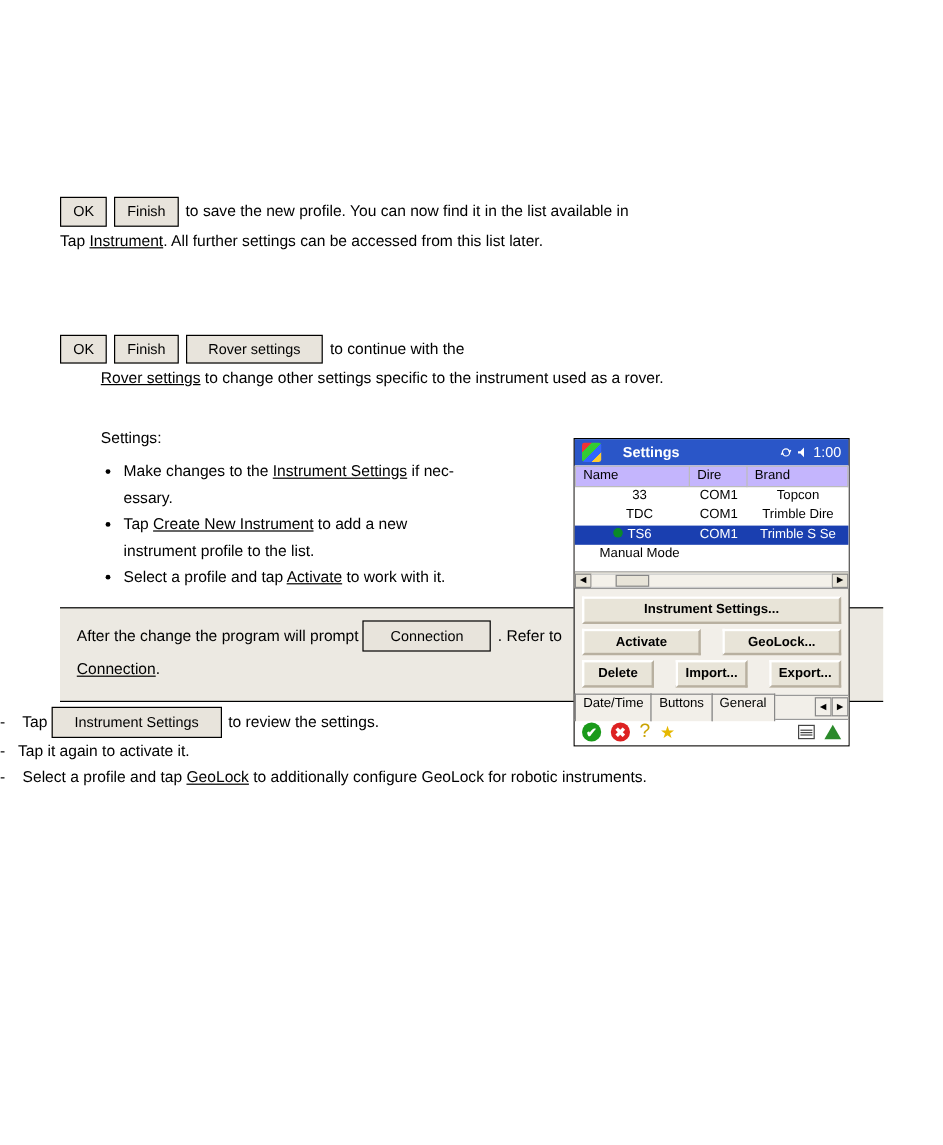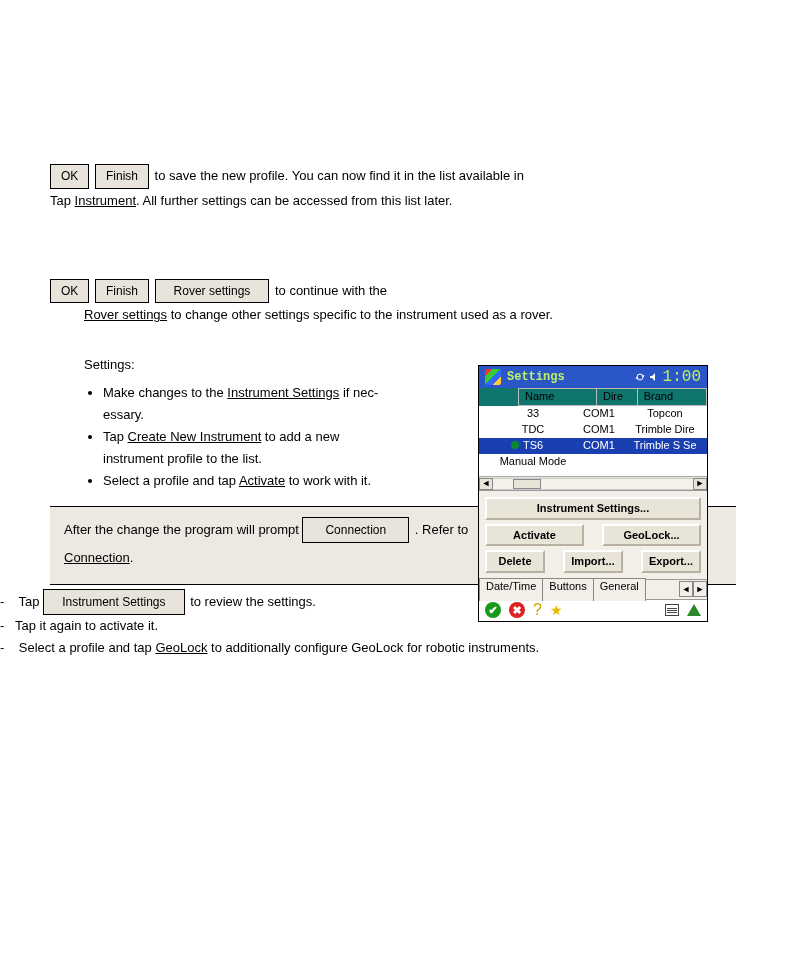--- a/index.html
+++ b/index.html
@@ -47,49 +47,47 @@
     left: 478px;
     top: 365px;
     width: 230px;
     font-family: Tahoma, Arial, sans-serif;
     font-size: 11px;
     border: 1px solid #000;
     background: #f2efe9;
   }
   .pda-title {
     background: #2a56c8;
-    color: #bef264;
+    color: #ffffff;
     display: flex;
     align-items: center;
     height: 22px;
     padding: 0 6px;
     font-weight: bold;
     font-size: 12px;
-    gap: 6px;
-    font-family: Liberation Mono, monospace;
+    gap: 18px;
   }
   .pda-title .flag {
     width: 16px; height: 16px;
     background: linear-gradient(135deg,#e33 0 25%,#3c3 25% 50%,#36f 50% 75%,#fc3 75% 100%);
     border-radius: 2px;
   }
   .pda-title .spacer { flex: 1; }
-  .pda-title .sys { font-size: 16px; font-weight: normal; display:flex; align-items:center; gap:4px;}
+  .pda-title .sys { font-size: 12px; font-weight: normal; display:flex; align-items:center; gap:4px;}
   .pda-title .sys svg { width:10px; height:10px; }
   .pda-table {
     background: #fff;
     border-bottom: 1px solid #999;
   }
   .pda-head, .pda-row {
     display: flex;
     font-size: 11px;
   }
   .pda-head {
-    background: #0f766e;
-    padding-left: 39px;
+    background: #c4b5fd;
   }
   .pda-head > div {
     border: 1px solid #bbb;
     border-left: none;
     padding: 1px 6px;
     height: 18px;
     overflow: hidden;
   }
   .pda-head > div:first-child { border-left: 1px solid #bbb; }
   .pda-row > div {

